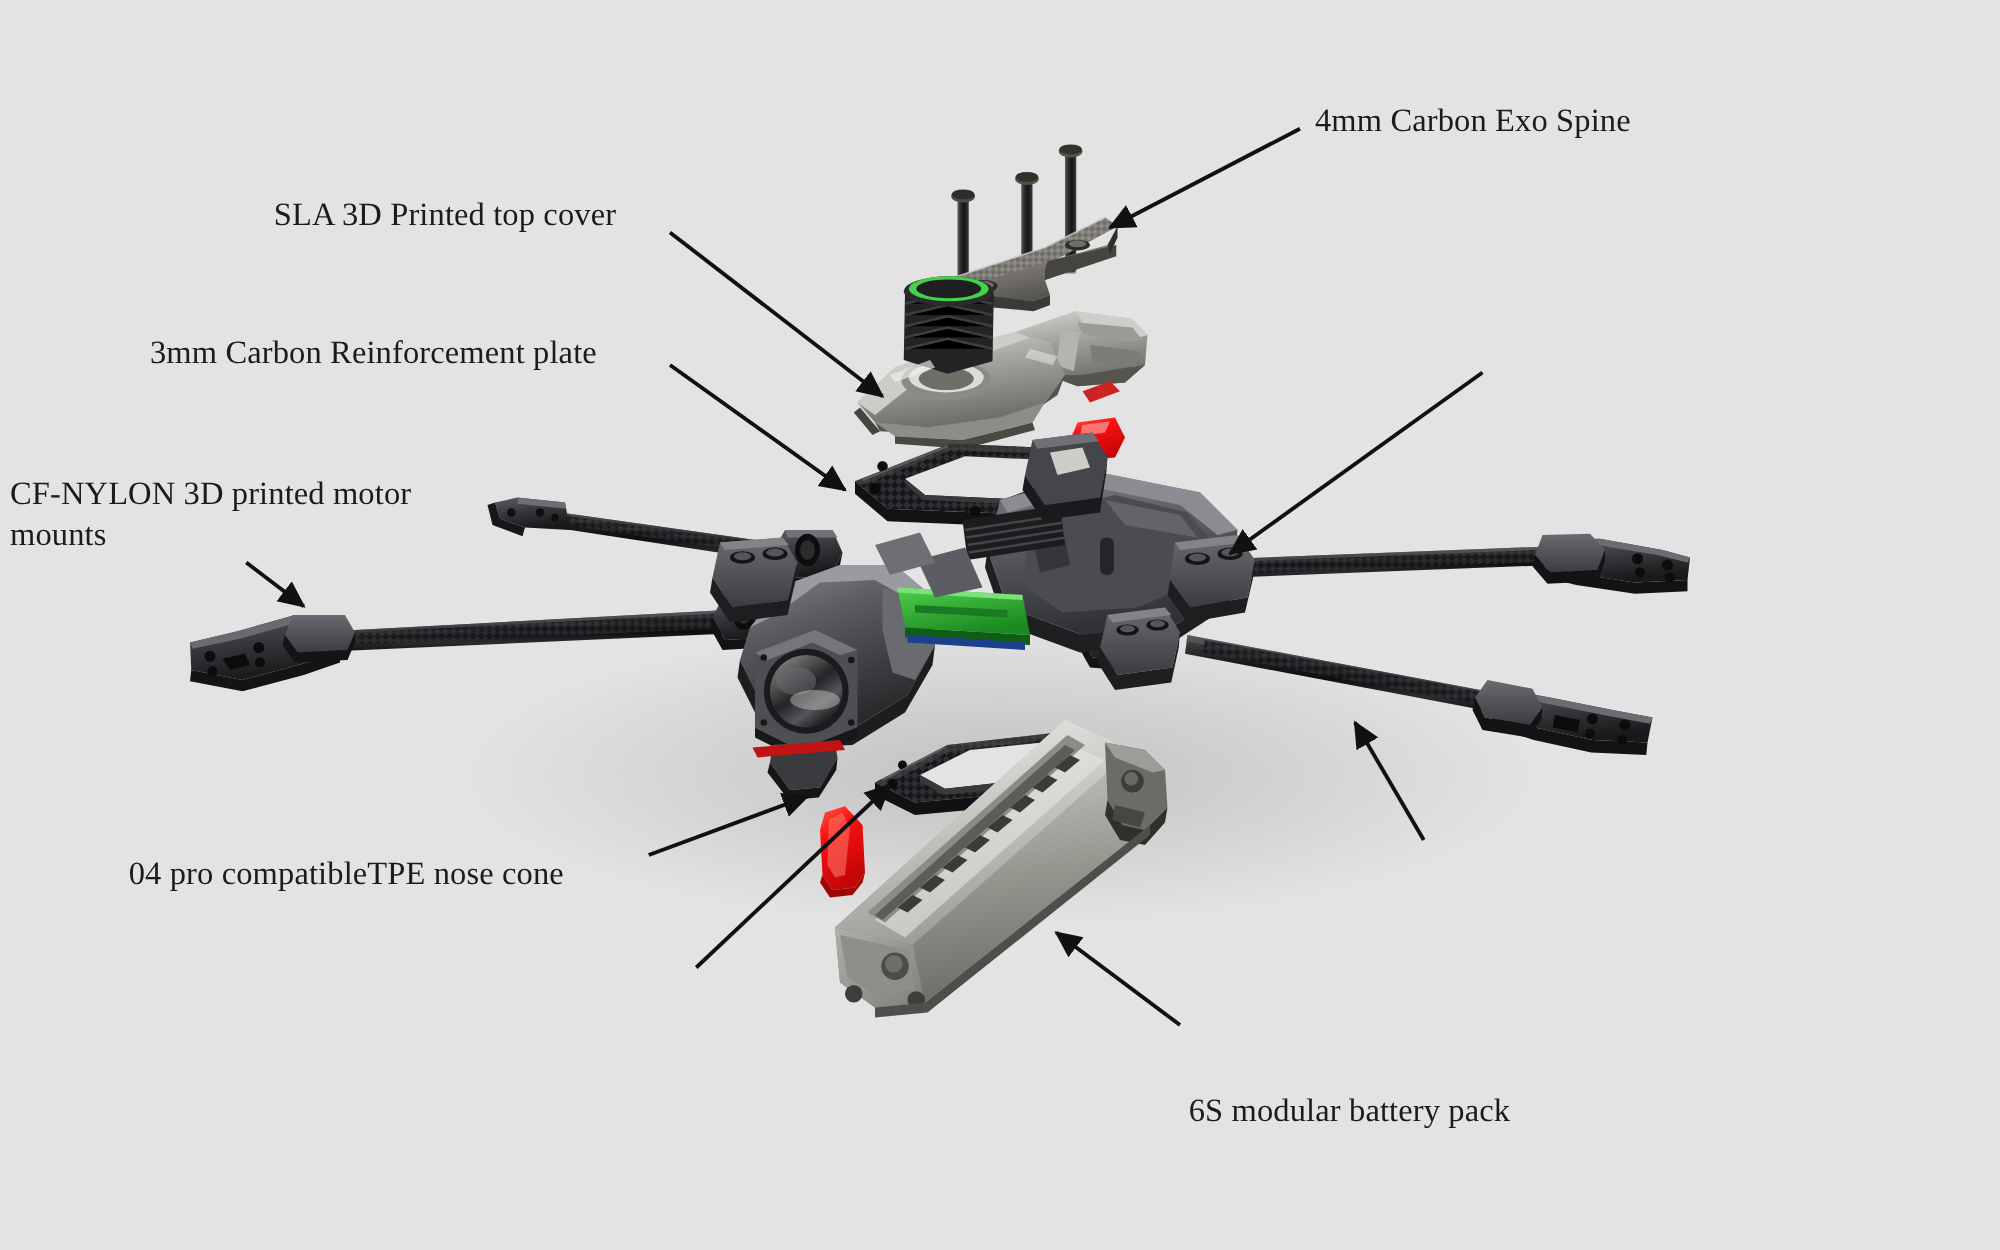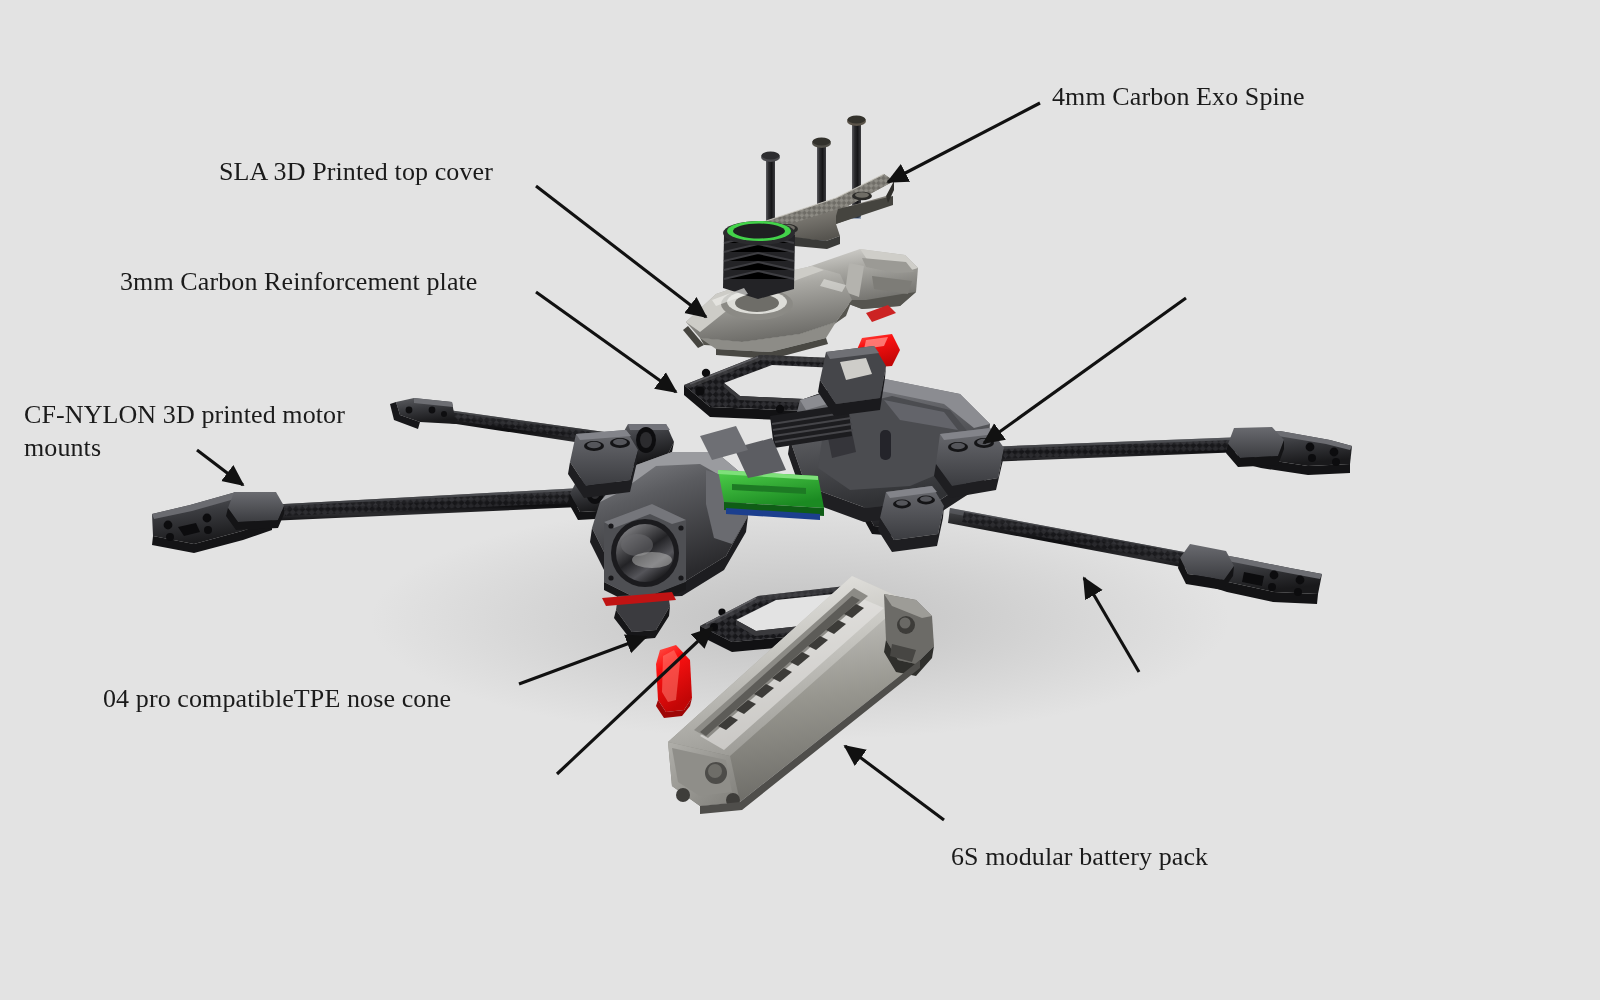--- a/index.html
+++ b/index.html
@@ -477,22 +477,22 @@
     </g>
   </svg>
 
   <div class="callout" style="left:1052px;top:80px;">4mm Carbon Exo Spine</div>
 
   <div class="callout" style="left:219px;top:155px;text-align:right;">SLA 3D Printed top cover</div>
 
   <div class="callout" style="left:110px;top:265px;margin-left:10px;">3mm Carbon Reinforcement plate</div>
 
 
-  <div class="callout" style="left:24px;top:378px;margin-top:20px;">CF-NYLON 3D printed motor
+  <div class="callout" style="left:8px;top:378px;">CF-NYLON 3D printed motor
 mounts</div>
 
   <div class="callout" style="left:103px;top:682px;">04 pro compatibleTPE nose cone</div>
 
 
 
-  <div class="callout" style="left:951px;top:840px;">6S modular battery pack</div>
+  <div class="callout" style="left:951px;top:872px;">6S modular battery pack</div>
 
 </div>
 
 </body></html>

